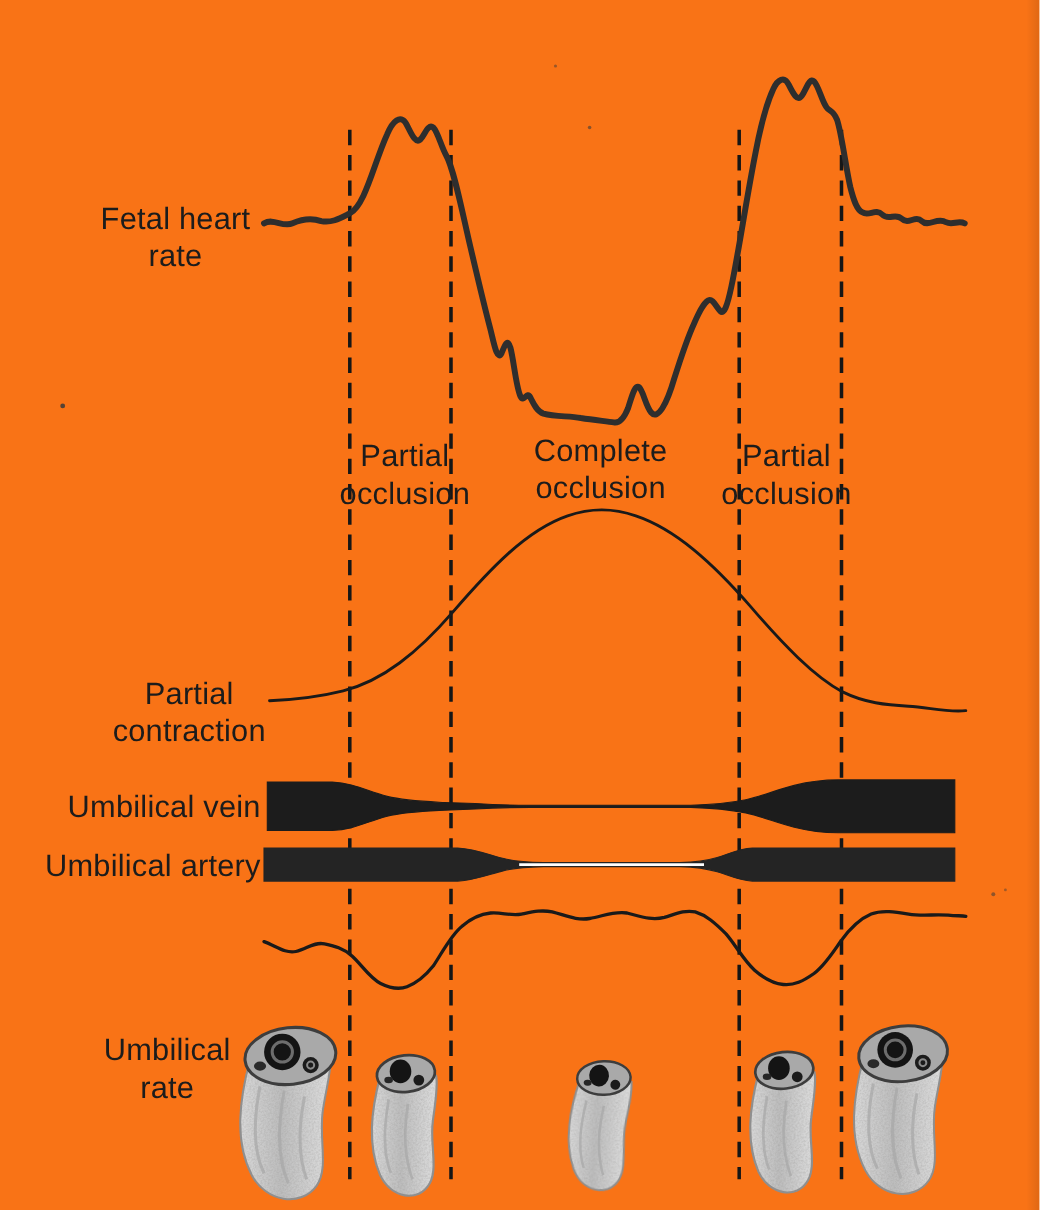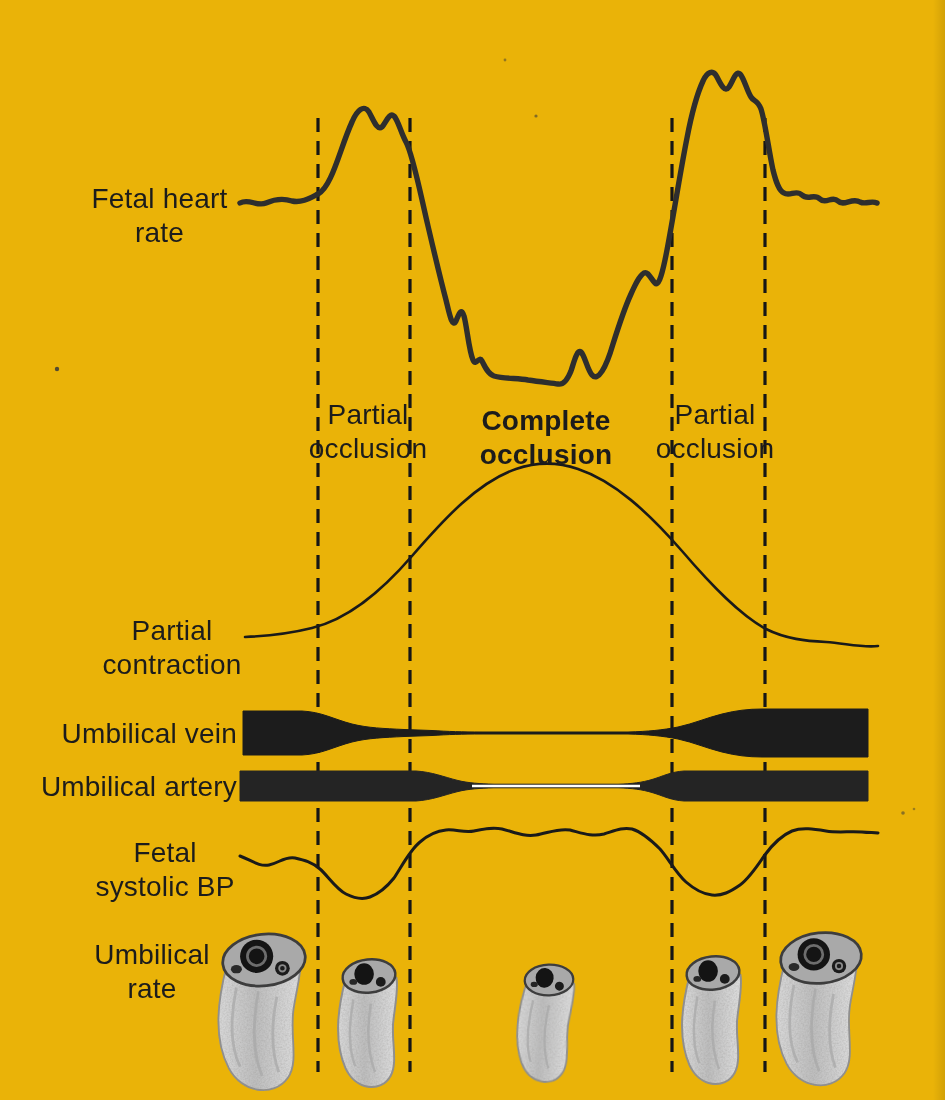--- a/index.html
+++ b/index.html
@@ -1,19 +1,19 @@
 <!DOCTYPE html>
 <html><head>
 <meta charset="utf-8">
 <style>
   html,body{margin:0;padding:0;background:#ffffff;}
   #figure{
     position:relative;
     width:945px;height:1100px;
-    background:#eab308;
+    background:#f97316;
     font-family:"Liberation Sans", sans-serif;
     color:#1c1c1c;
     overflow:hidden;
   }
   .row-label, .phase-label{
     position:absolute;
     font-size:28px;
     line-height:1.2;
     text-align:center;
     color:#1c1c1c;
@@ -139,28 +139,27 @@
       <circle cx="505" cy="60" r="1.4" opacity="0.5"></circle>
       <circle cx="903" cy="813" r="1.8" opacity="0.55"></circle>
       <circle cx="914" cy="809" r="1.3" opacity="0.45"></circle>
     </g>
   </svg>
 
   <div class="row-label" style="left:72px;top:182px;width:175px;">Fetal heart rate</div>
 
   <div class="phase-label" style="left:303px;top:398px;width:130px;">Partial occlusion</div>
 
-  <div class="phase-label" style="left:475px;top:404px;width:142px;font-weight:bold;">Complete occlusion</div>
+  <div class="phase-label" style="left:475px;top:393px;width:142px;">Complete occlusion</div>
 
   <div class="phase-label" style="left:650px;top:398px;width:130px;">Partial occlusion</div>
 
   <div class="row-label" style="left:88px;top:614px;width:168px;">Partial contraction</div>
 
   <div class="row-label right-align" style="left:15px;top:770px;width:222px;">Umbilical artery</div>
 
   <div class="row-label right-align" style="left:15px;top:717px;width:222px;">Umbilical vein</div>
 
-  <div class="row-label" style="left:85px;top:836px;width:160px;">Fetal systolic BP</div>
 
   <div class="row-label" style="left:78px;top:938px;width:148px;">Umbilical rate</div>
 
   <div class="scan-edge"></div>
 </div>
 
 </body></html>

